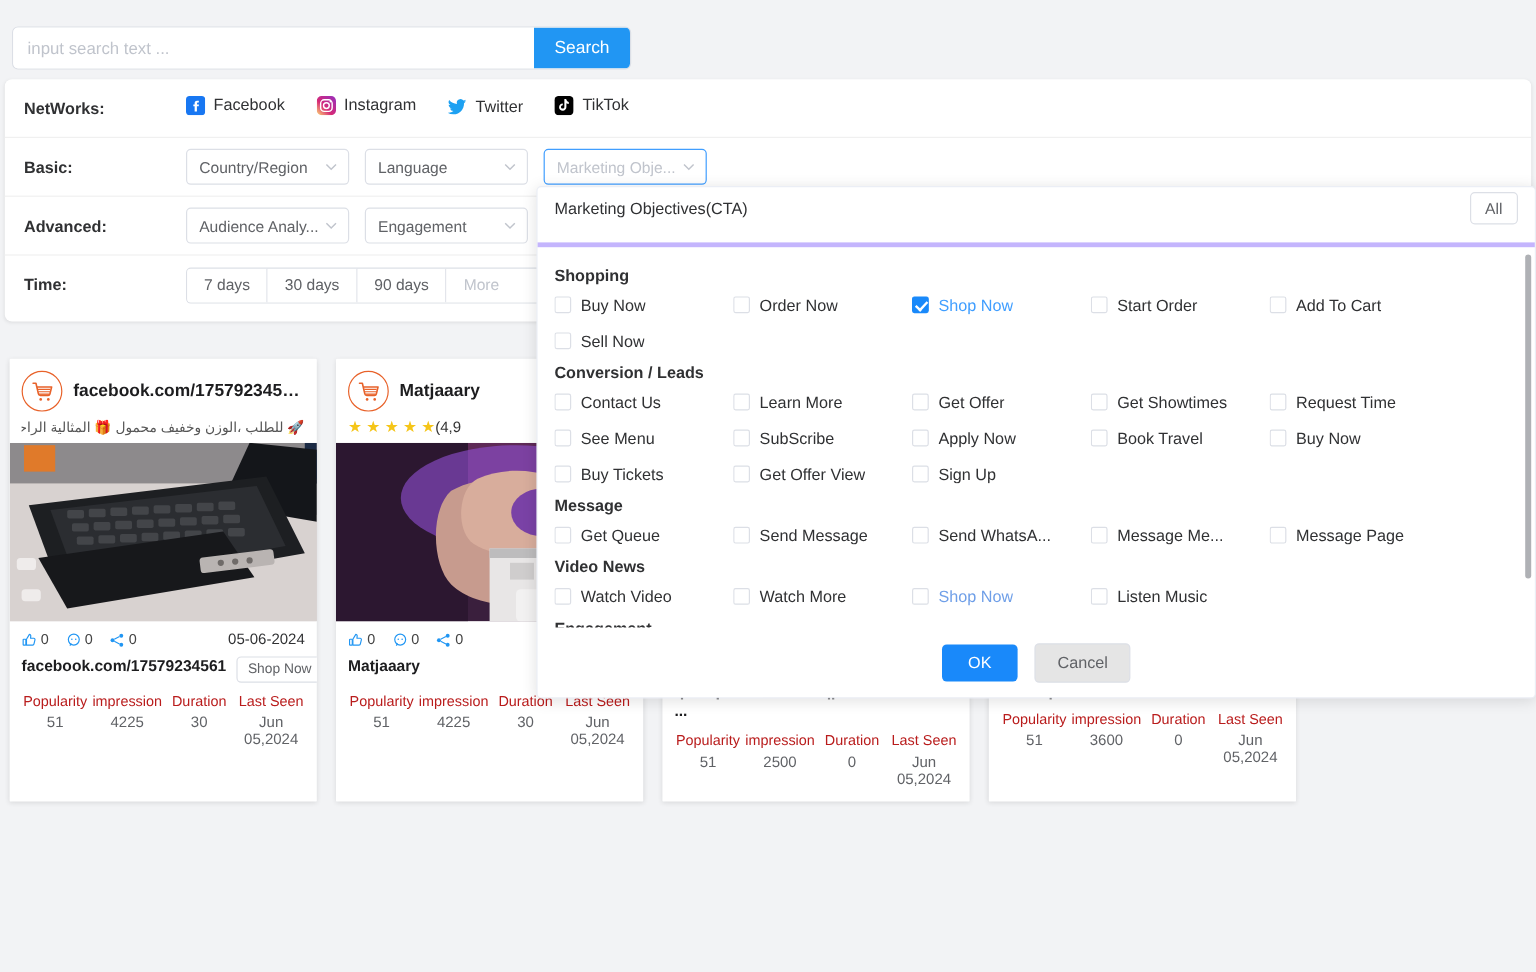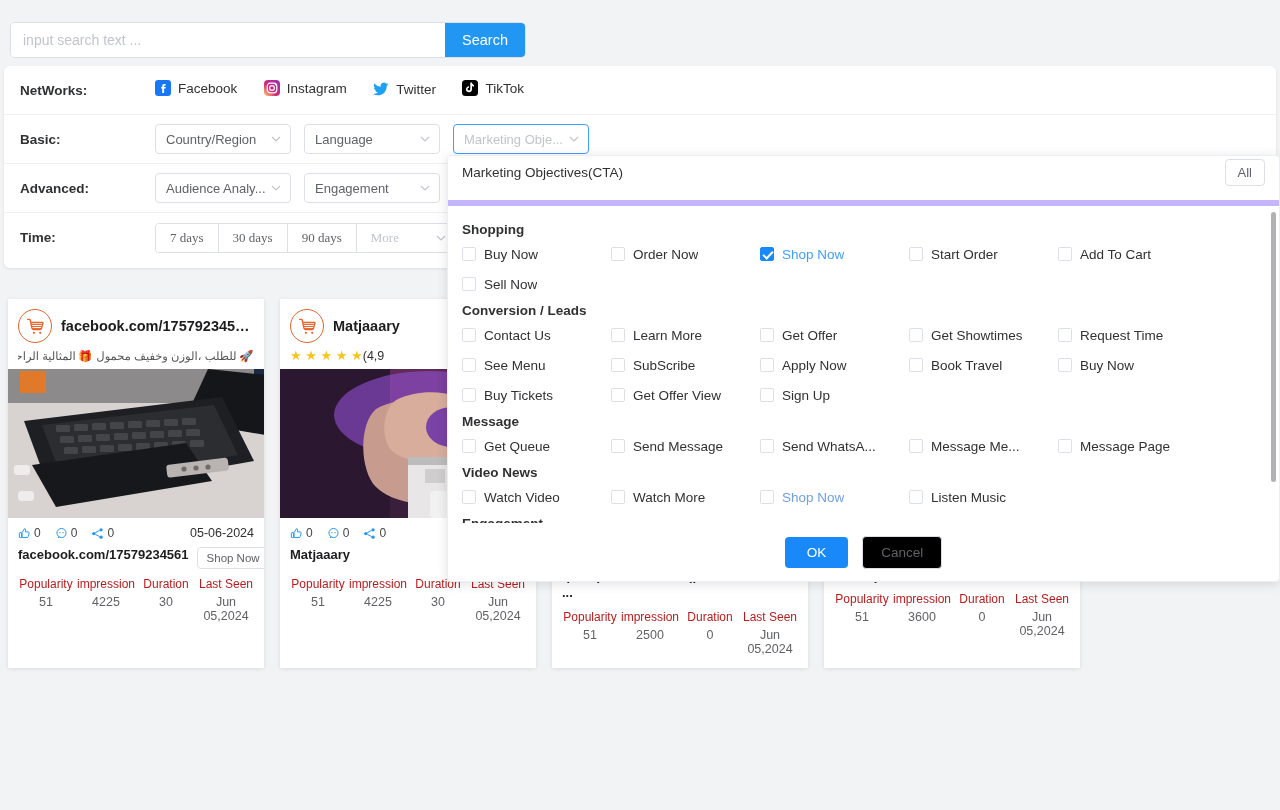--- a/index.html
+++ b/index.html
@@ -79,21 +79,21 @@
   .sel .txt { flex: 1; overflow: hidden; text-overflow: ellipsis; }
   .sel .chev {
     width: 12px; height: 12px; flex: none;
     color: #c0c4cc; margin-left: 4px;
   }
   .sel.active { border-color: #409eff; }
   .sel.active .txt { color: #c0c4cc; }
 
   .seg {
     display: flex; border: 1px solid #dcdfe6;
-    border-radius: 4px; overflow: hidden; height: 30px; font-family: Liberation Serif, serif;
+    border-radius: 4px; overflow: hidden; height: 30px;
   }
   .seg > div {
     padding: 0 14px; display: flex; align-items: center;
     font-size: 13px; color: #606266;
     border-right: 1px solid #dcdfe6; cursor: pointer;
     background: #fff;
   }
   .seg > div:last-child { border-right: none; gap: 18px; }
   .seg .more { color: #c0c4cc; padding-right: 8px; }
   .seg .more .chev { margin-left: 18px; color:#c0c4cc; }
@@ -106,21 +106,21 @@
     border: 1px solid #ebeef5;
     border-radius: 4px;
     box-shadow: 0 2px 12px rgba(0,0,0,.12);
     z-index: 50;
     display: flex; flex-direction: column;
   }
   .dd-head {
     height: 50px; flex: none;
     display: flex; align-items: center;
     padding: 0 14px 12px 14px;
-    border-bottom: 6px solid #c4b5fd;
+    border-bottom: 4px solid #c4b5fd;
   }
   .dd-title { font-size: 13.5px; color: #303133; flex: 1; }
   .dd-all {
     border: 1px solid #dcdfe6; border-radius: 4px;
     background: #fff; padding: 5px 12px;
     font-size: 13px; color: #606266; cursor: pointer;
     font-family: "Liberation Sans", sans-serif;
   }
   .dd-body {
     flex: 1; overflow: hidden; position: relative;
@@ -171,21 +171,21 @@
     flex: none; height: 58px;
     display: flex; align-items: center; justify-content: center;
     gap: 14px;
   }
   .btn-ok {
     background: #1989fa; color: #fff; border: none;
     border-radius: 4px; padding: 8px 22px; font-size: 13.5px;
     cursor: pointer; font-family: "Liberation Sans", sans-serif;
   }
   .btn-cancel {
-    background: #000000; color: #606266;
+    background: #e5e5e5; color: #606266;
     border: 1px solid #dcdfe6; border-radius: 4px;
     padding: 8px 18px; font-size: 13.5px; cursor: pointer;
     font-family: "Liberation Sans", sans-serif;
   }
 
   
   .cards {
     position: absolute; left: 8px; top: 299px;
     width: 1265px;
     display: flex; gap: 16px;

